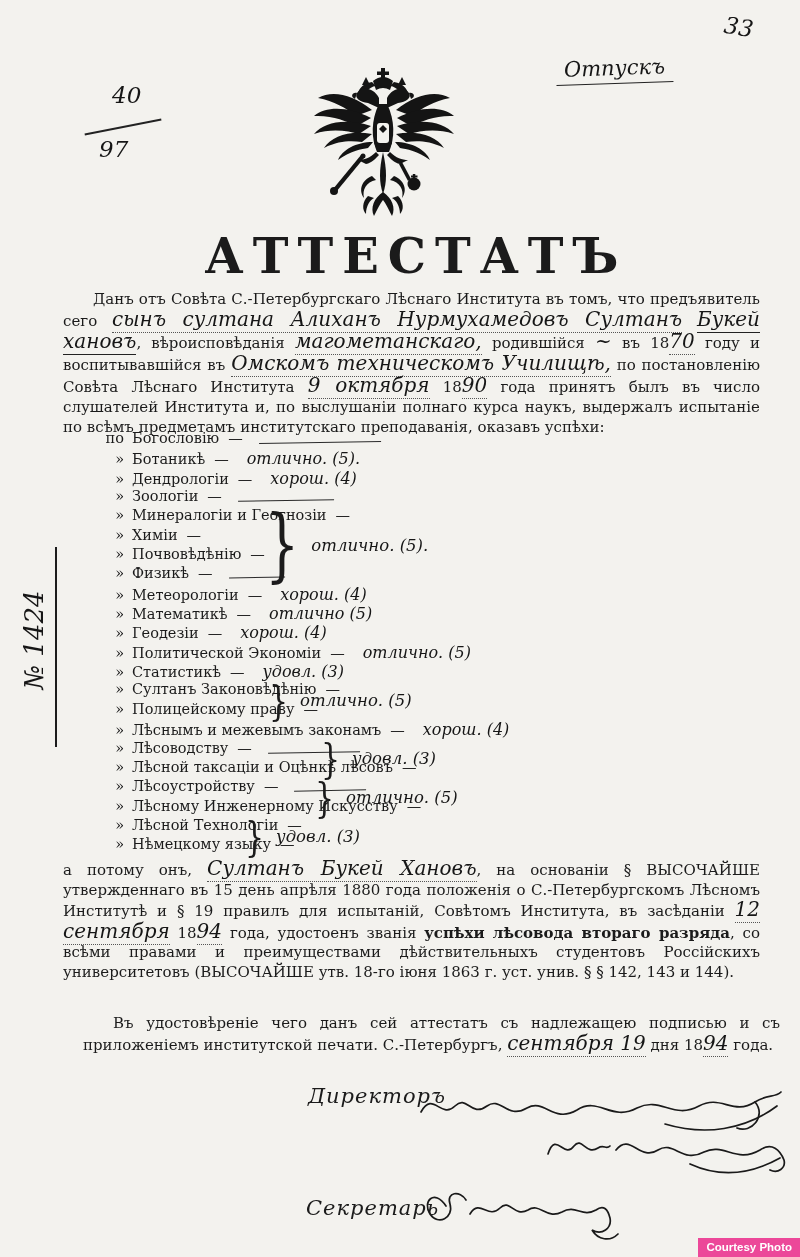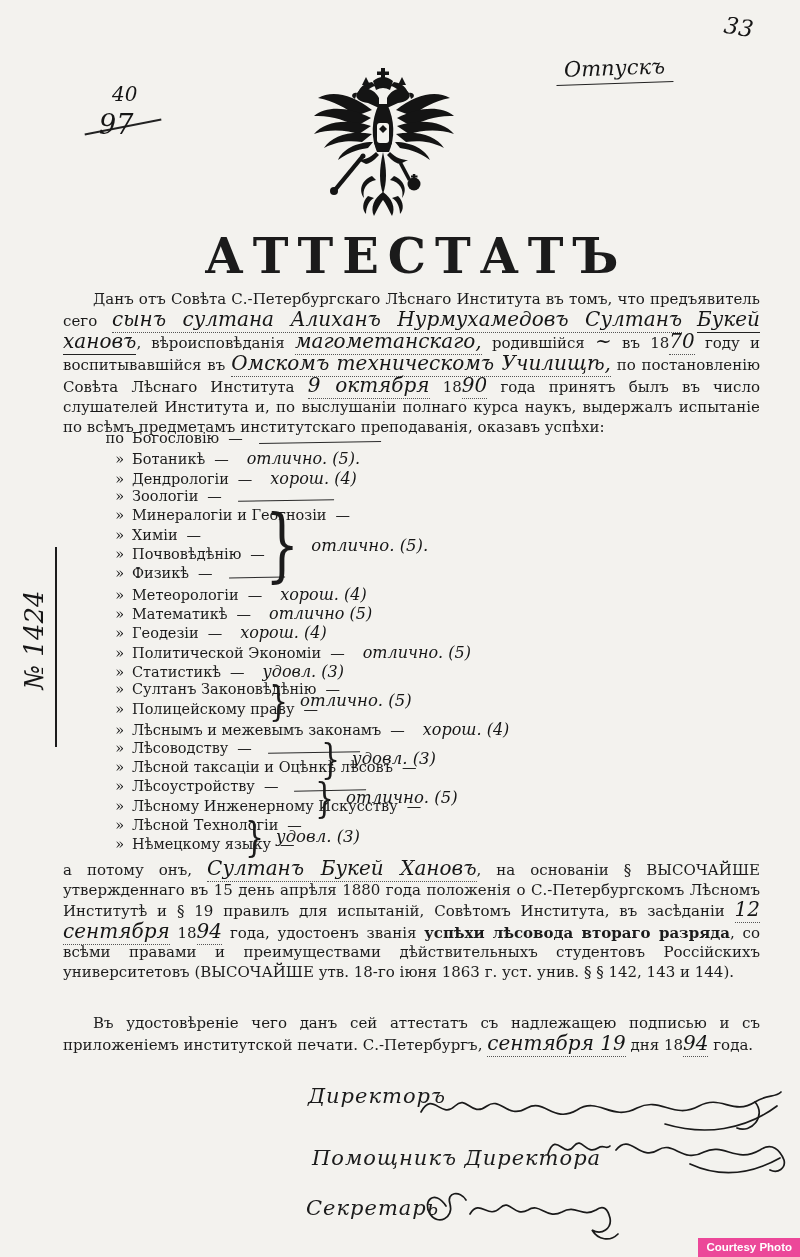--- a/index.html
+++ b/index.html
@@ -6,37 +6,37 @@
   .sheet{position:relative;width:800px;height:1257px;background:#f3f2ee;
          font-family:"DejaVu Serif",serif;color:#1b1b1b;overflow:hidden;}
   .hw{font-style:italic;color:#161616;}
   .u-dot{border-bottom:1px dotted #555;padding-bottom:1px;}
   .u-solid{border-bottom:1.5px solid #222;padding-bottom:1px;}
 
   .corner-num{position:absolute;left:724px;top:14px;font-size:23px;font-style:italic;transform:rotate(9deg);}
   .otpusk{position:absolute;left:556px;top:56px;font-size:21px;font-style:italic;
           border-bottom:1.6px solid #222;padding:0 8px 3px;transform:rotate(-2deg);}
   .folio{position:absolute;left:84px;top:84px;width:86px;height:72px;}
-  .folio-top{position:absolute;left:28px;top:-2px;font-size:20px;font-style:italic;}
+  .folio-top{position:absolute;left:28px;top:-2px;font-size:23px;font-style:italic;}
   .folio-bar{position:absolute;left:0;top:42px;width:78px;height:1.7px;background:#222;transform:rotate(-11deg);}
-  .folio-bottom{position:absolute;left:15px;top:25px;font-size:27px;font-style:italic;}
+  .folio-bottom{position:absolute;left:15px;top:52px;font-size:23px;font-style:italic;}
 
   .eagle{position:absolute;left:310px;top:68px;}
 
   .margin-no{position:absolute;left:34px;top:640px;transform:translate(-50%,-50%) rotate(-90deg);
              font-size:26px;font-style:italic;white-space:nowrap;}
   .margin-line{position:absolute;left:55px;top:547px;width:2px;height:200px;background:#1c1c1c;}
 
   .title{position:absolute;left:0;top:228px;width:100%;text-align:center;margin:0;
          font-size:48px;font-weight:bold;letter-spacing:9px;padding-left:16px;}
 
   .para{position:absolute;left:63px;width:697px;margin:0;text-align:justify;font-size:15px;line-height:20px;}
   .intro{top:289px;text-indent:30px;}
   .closing{top:859px;line-height:19.5px;}
-  .certify{top:1013px;text-indent:30px;}
+  .certify{top:1013px;text-indent:30px;margin-left:20px;}
   .para .hw{font-size:20px;}
 
   .subjects{position:absolute;left:93px;top:430px;width:650px;font-size:14.5px;}
   .srow{display:flex;align-items:baseline;height:19.35px;white-space:nowrap;}
   .pfx{display:inline-block;width:39px;text-align:right;padding-right:8px;box-sizing:border-box;}
   .dash{margin-left:9px;}
   .grade{font-style:italic;font-size:16px;margin-left:18px;text-align:right;}
   .rule{display:inline-block;border-bottom:1.4px solid #2a2a2a;height:9px;margin-left:16px;transform:rotate(-1deg);}
   .grp{position:absolute;display:flex;align-items:center;}
   .brace{display:inline-block;line-height:0.9;font-weight:normal;}
@@ -295,21 +295,20 @@
 
   <div class="sig-label" style="left:308px;top:1084px;">Директоръ</div>
   <svg class="sig" style="left:415px;top:1070px;" width="375" height="72" viewBox="0 0 375 72">
     <g fill="none" stroke="#1a1a1a" stroke-width="1.7" stroke-linecap="round">
       <path d="M6,42 C18,20 26,50 40,36 C52,24 56,48 72,36 C86,26 92,50 112,38 C130,28 138,54 162,40 C184,26 196,52 222,38 C246,26 258,50 284,36 C306,24 318,46 340,32 C352,24 360,28 366,22"></path>
       <path d="M250,54 C290,66 330,60 362,36"></path>
       <path d="M340,32 C352,46 336,64 322,58"></path>
     </g>
   </svg>
 
-  <div class="sig-label" style="left:312px;top:1146px;">Помощникъ Директора</div>
   <svg class="sig" style="left:540px;top:1118px;" width="250" height="68" viewBox="0 0 250 68">
     <g fill="none" stroke="#1a1a1a" stroke-width="1.7" stroke-linecap="round">
       <path d="M8,36 C16,12 24,42 34,28 C42,18 46,38 58,30 C64,26 66,32 70,28"></path>
       <path d="M76,32 C90,14 100,44 118,32 C134,22 142,46 164,34 C184,24 196,46 220,32 C232,24 240,32 244,42 C246,50 238,56 230,52"></path>
       <path d="M150,46 C185,62 215,54 240,40"></path>
     </g>
   </svg>
 
   <div class="sig-label" style="left:306px;top:1196px;">Секретарь</div>
   <svg class="sig" style="left:420px;top:1182px;" width="210" height="66" viewBox="0 0 210 66">

